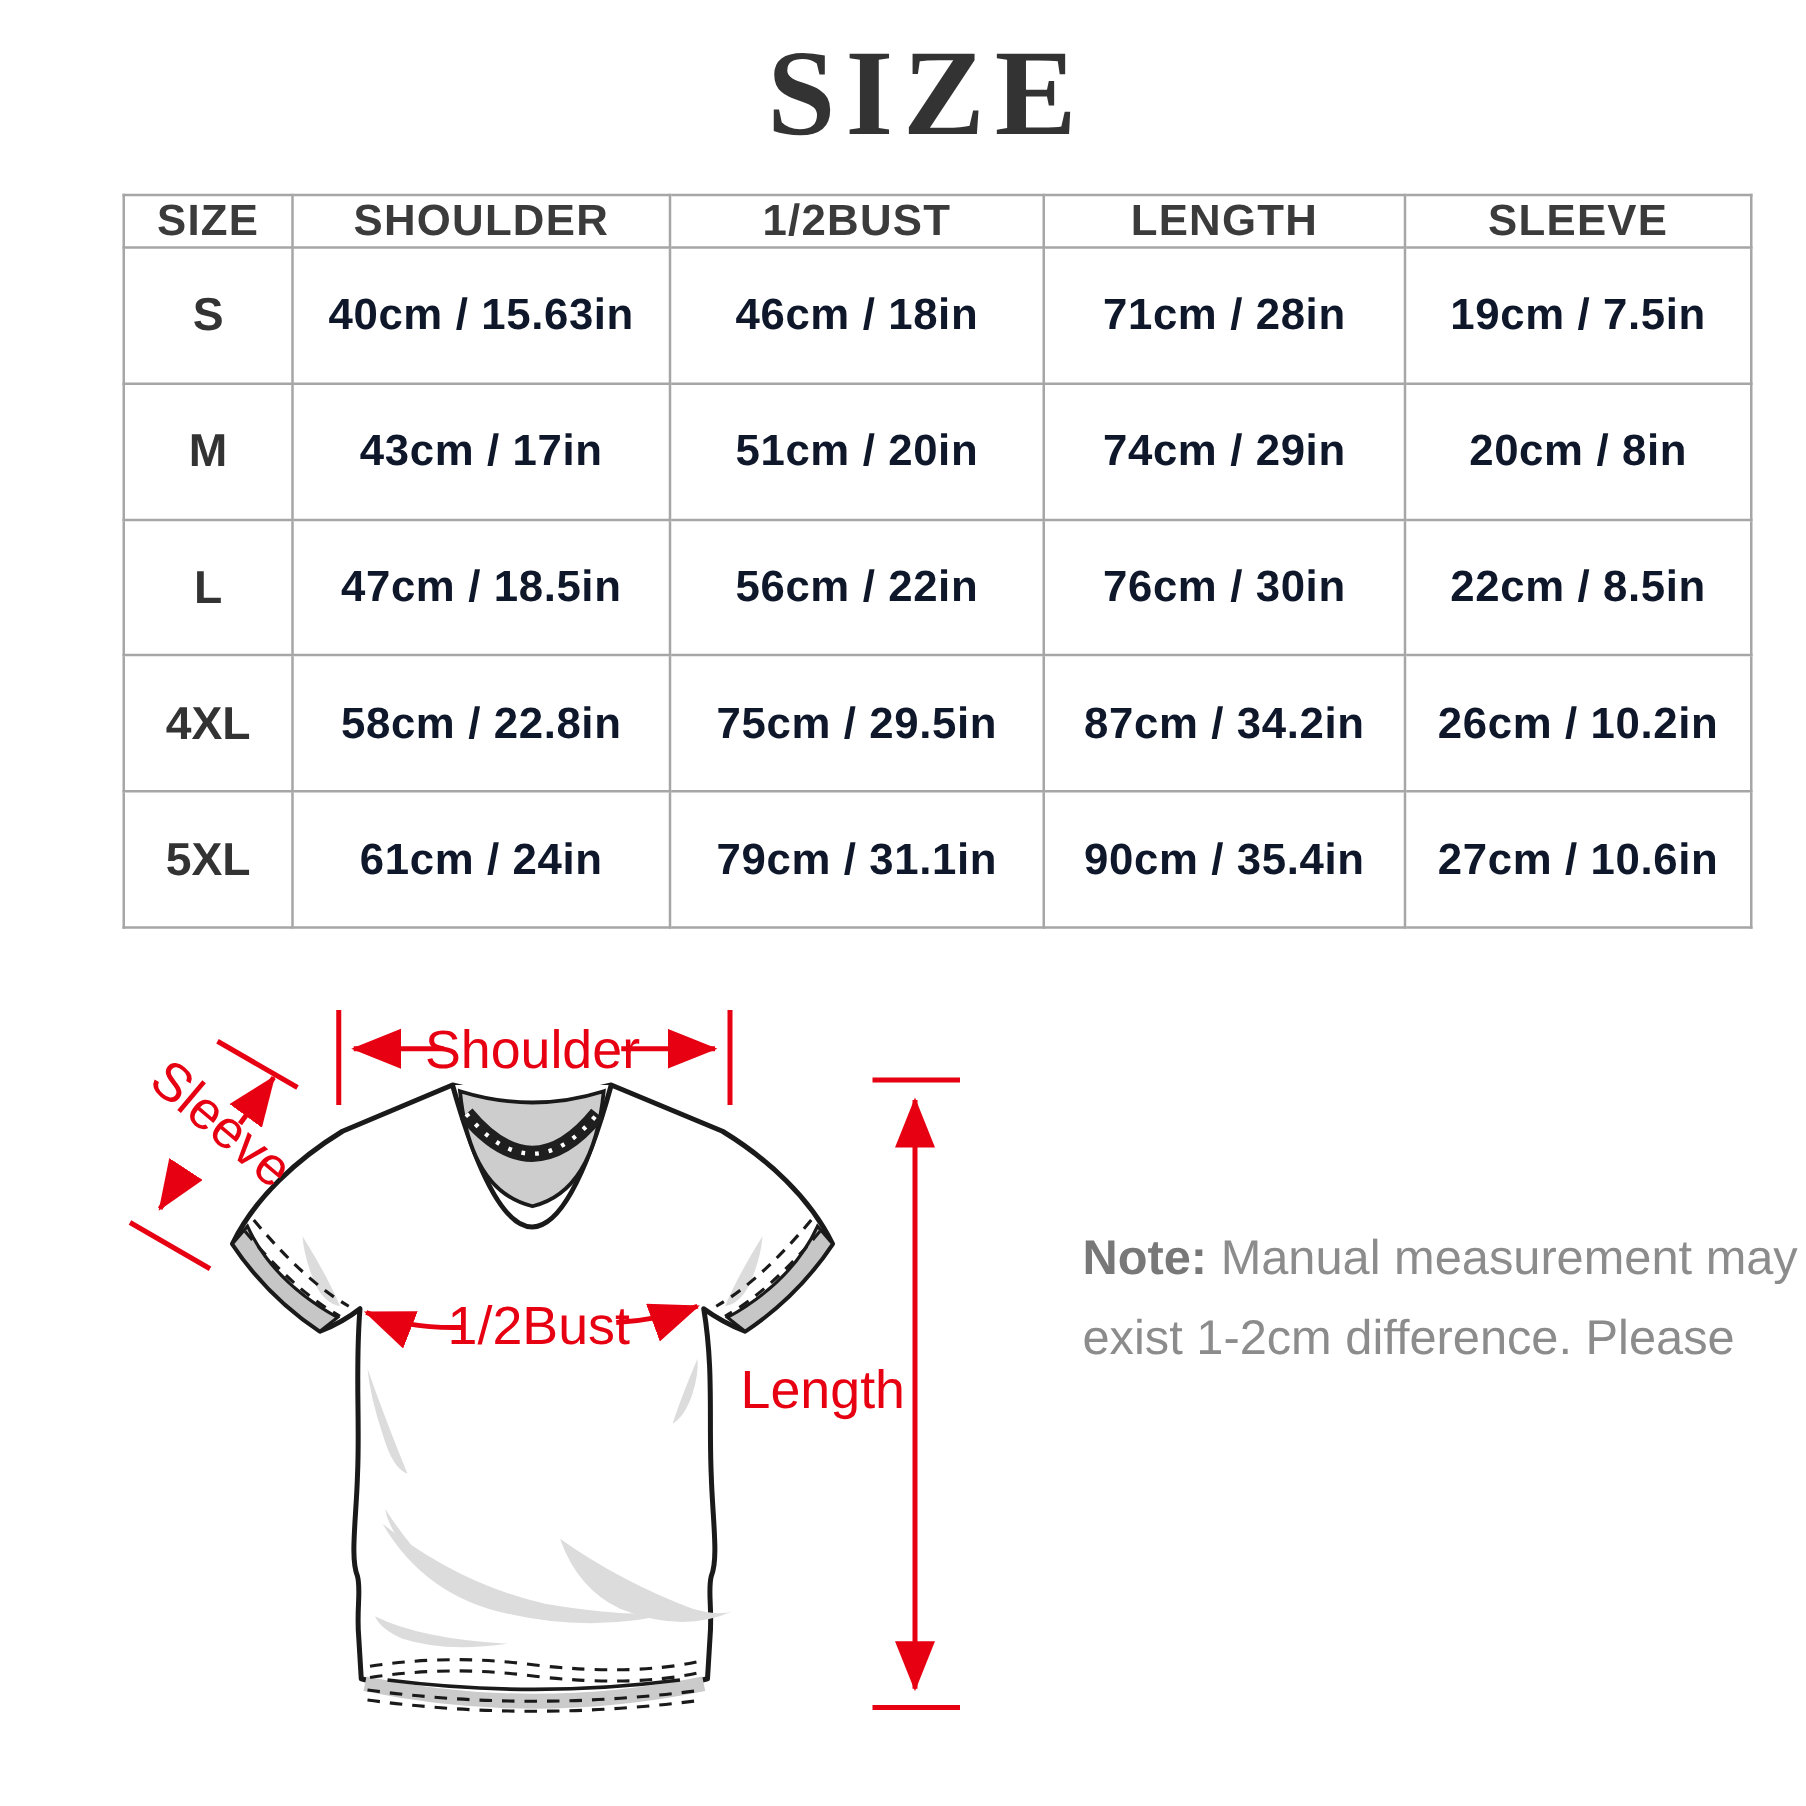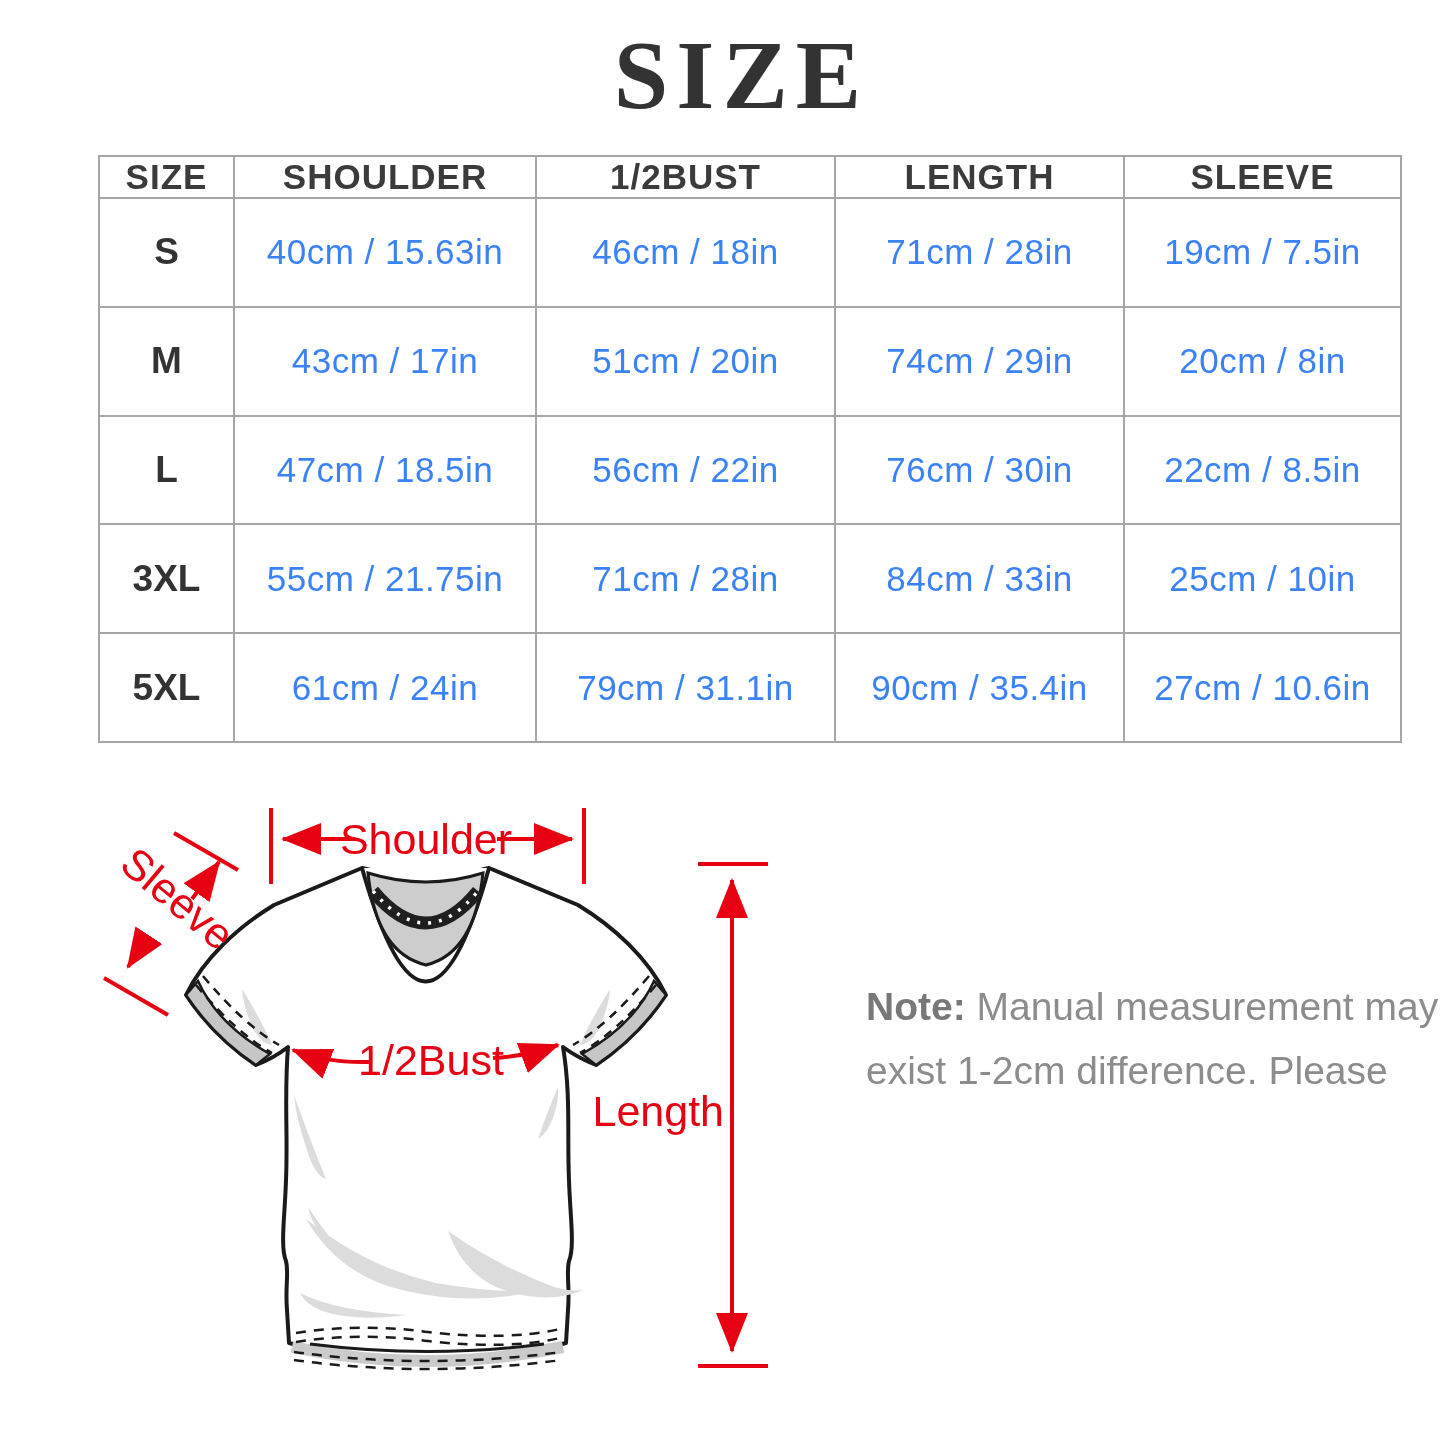--- a/index.html
+++ b/index.html
@@ -21,21 +21,21 @@
     border:2px solid #a6a6a6;text-align:center;vertical-align:middle;
     padding:0;overflow:hidden;
   }
   table.size-table thead th{
     font-size:35px;font-weight:bold;color:#3b3b3b;letter-spacing:1px;
   }
   table.size-table tbody th{
     font-size:37px;font-weight:bold;color:#333;
   }
   table.size-table tbody td{
-    font-size:35px;font-weight:normal;color:#3b82f6;letter-spacing:0.5px;
+    font-size:35px;font-weight:bold;color:#0f172a;letter-spacing:0.5px;
   }
   .diagram-svg{position:absolute;left:50px;top:795px;width:720px;height:620px;}
   .diagram-svg text{
     font-family:"Liberation Sans",sans-serif;font-size:43px;font-weight:normal;
   }
   .note{
     position:absolute;left:840px;top:975px;width:560px;
     font-size:39px;line-height:64px;color:#8c8c8c;white-space:nowrap;
   }
   .note .note-label{font-weight:bold;color:#787878;}
@@ -81,25 +81,25 @@
             <td>20cm / 8in</td>
           </tr>
           <tr>
             <th>L</th>
             <td>47cm / 18.5in</td>
             <td>56cm / 22in</td>
             <td>76cm / 30in</td>
             <td>22cm / 8.5in</td>
           </tr>
           <tr>
-            <th>3XL</th>
-            <td>55cm / 21.75in</td>
-            <td>71cm / 28in</td>
-            <td>84cm / 33in</td>
-            <td>25cm / 10in</td>
+            <th>4XL</th>
+            <td>58cm / 22.8in</td>
+            <td>75cm / 29.5in</td>
+            <td>87cm / 34.2in</td>
+            <td>26cm / 10.2in</td>
           </tr>
           <tr>
             <th>5XL</th>
             <td>61cm / 24in</td>
             <td>79cm / 31.1in</td>
             <td>90cm / 35.4in</td>
             <td>27cm / 10.6in</td>
           </tr>
         </tbody>
     </table>

